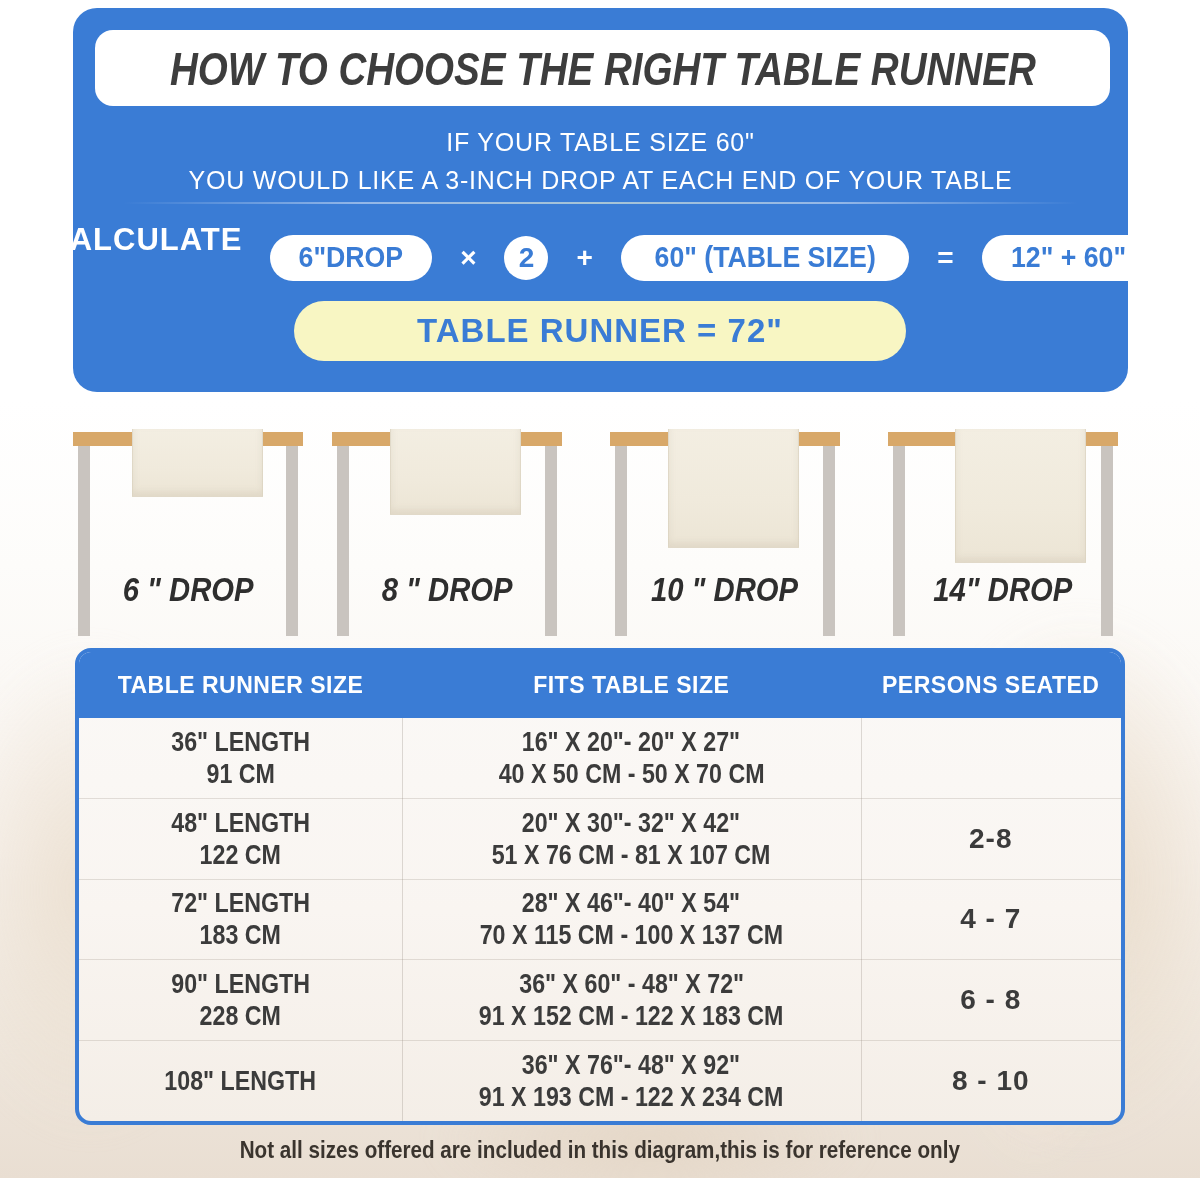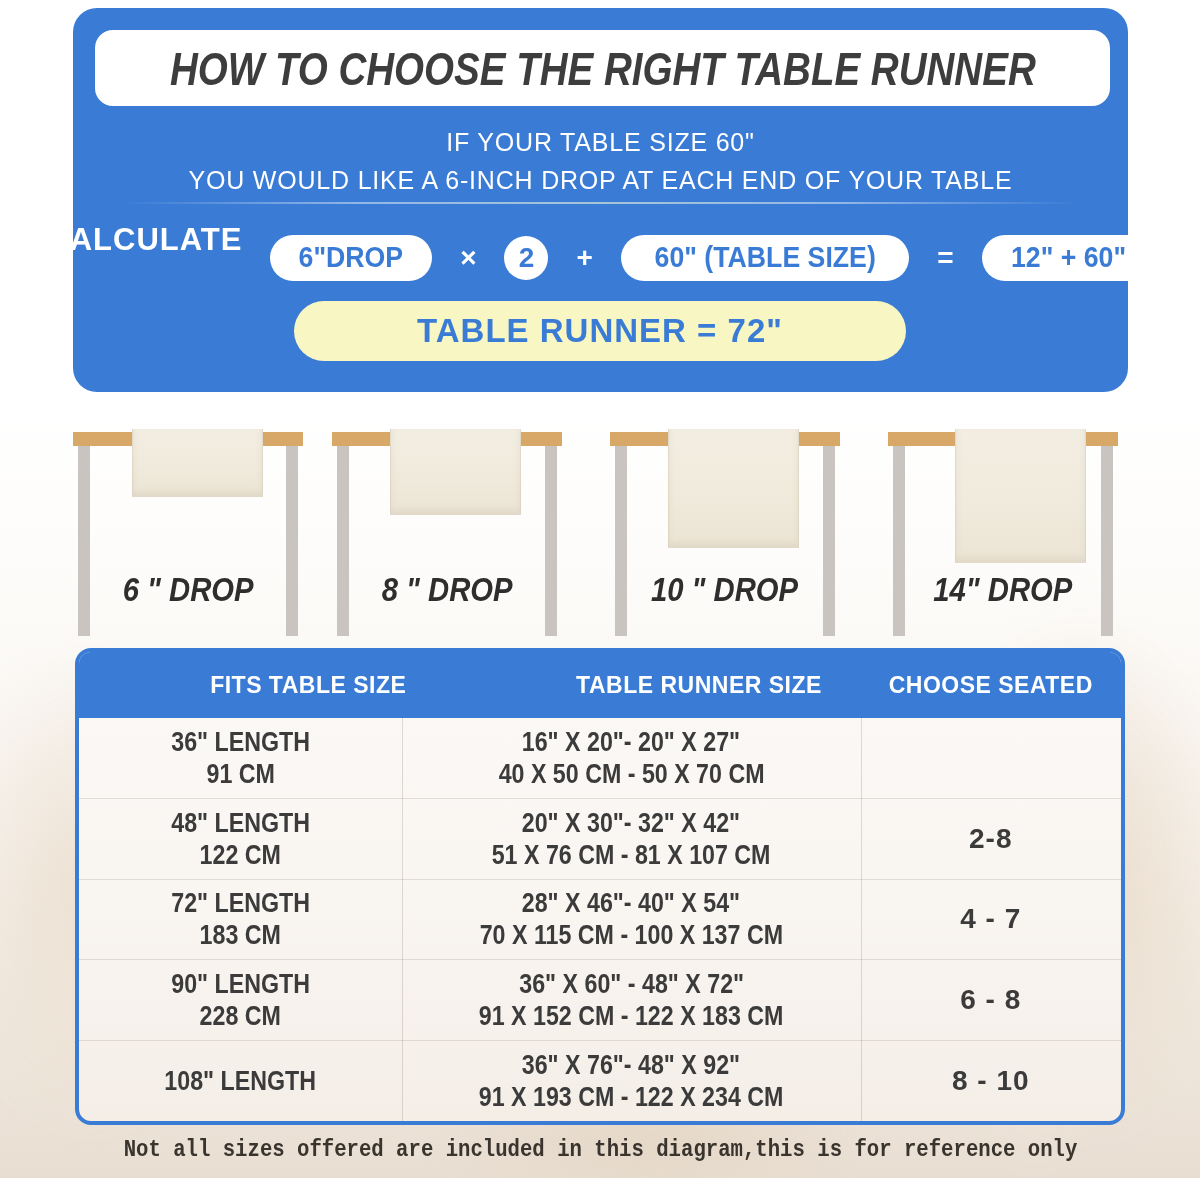--- a/index.html
+++ b/index.html
@@ -99,39 +99,39 @@
   .v1 { left:31%; } .v2 { left:75%; }
   .tr { flex:1; display:flex; align-items:center; border-bottom:1px solid rgba(160,150,140,0.28); }
   .tr:last-child { border-bottom:none; }
   .td { text-align:center; color:#3b3b3b; font-weight:bold; }
   .cell-line { font-size:27px; line-height:32px; }
   .persons { font-size:28px; letter-spacing:1px; }
 
   
   .footnote {
     position:absolute; left:0; top:1136px; width:100%; text-align:center;
-    font-size:24px; font-weight:bold; color:#3a342e;font-family:Liberation Mono, monospace;
+    font-size:24px; font-weight:bold; color:#3a342e;
   }
 </style>
 </head>
 <body>
 
 <div class="page">
 
   <div class="blob b1"></div>
   <div class="blob b2"></div>
   <div class="blob b3"></div>
   <div class="blob b4"></div>
 
   <section class="hero">
     <div class="title-box">
       <span class="t">HOW TO CHOOSE THE RIGHT TABLE RUNNER</span>
     </div>
     <div class="sub sub1">IF YOUR TABLE SIZE 60"</div>
-    <div class="sub sub2">YOU WOULD LIKE A 6-INCH DROP AT EACH END OF YOUR TABLE</div>
+    <div class="sub sub2">YOU WOULD LIKE A 3-INCH DROP AT EACH END OF YOUR TABLE</div>
     <div class="hero-divider"></div>
 
     <div class="calc-row">
       <span class="calc-label">CALCULATE :</span>
       <span class="pill"><span class="inner">6"DROP</span></span>
       <span class="op">×</span>
       <span class="circle">2</span>
       <span class="op">+</span>
       <span class="pill"><span class="inner">60" (TABLE SIZE)</span></span>
       <span class="op">=</span>
@@ -174,23 +174,23 @@
       <div class="tabletop"></div>
       <div class="leg l"></div>
       <div class="leg r"></div>
       <div class="fig-label"><span class="condense">14" DROP</span></div>
     </div>
 
   </div>
 
   <section class="size-table">
     <div class="thead">
+      <div class="th c1">TABLE RUNNER SIZE</div>
       <div class="th c2">FITS TABLE SIZE</div>
-      <div class="th c1">TABLE RUNNER SIZE</div>
-      <div class="th c3">CHOOSE SEATED</div>
+      <div class="th c3">PERSONS SEATED</div>
     </div>
     <div class="tbody">
       <div class="vline v1"></div>
       <div class="vline v2"></div>
 
       <div class="tr">
         <div class="td c1">
           <div class="cell-line"><span class="condense">36" LENGTH</span></div>
           <div class="cell-line"><span class="condense">91 CM</span></div>
         </div>

